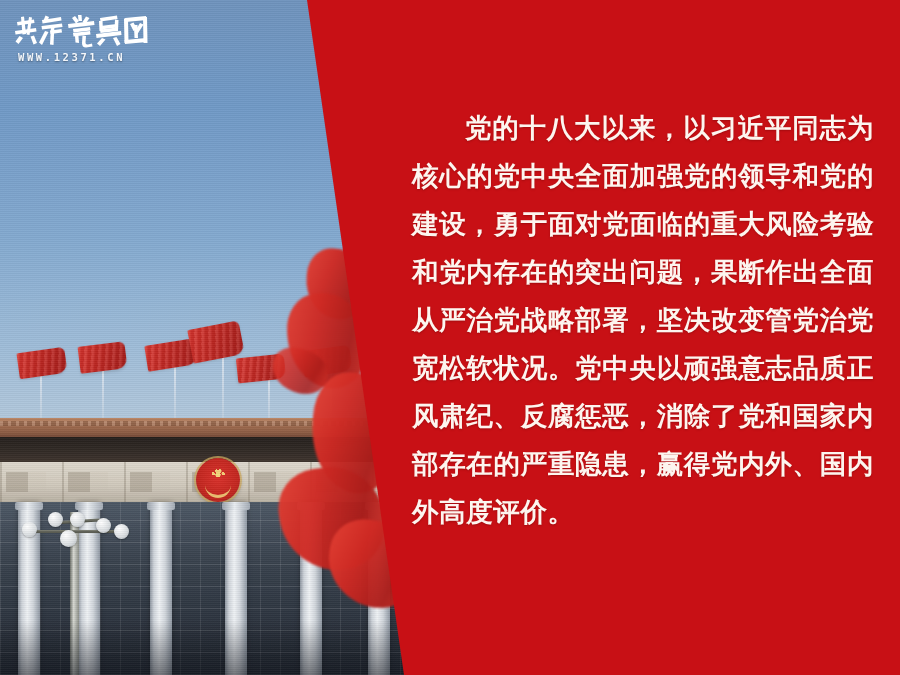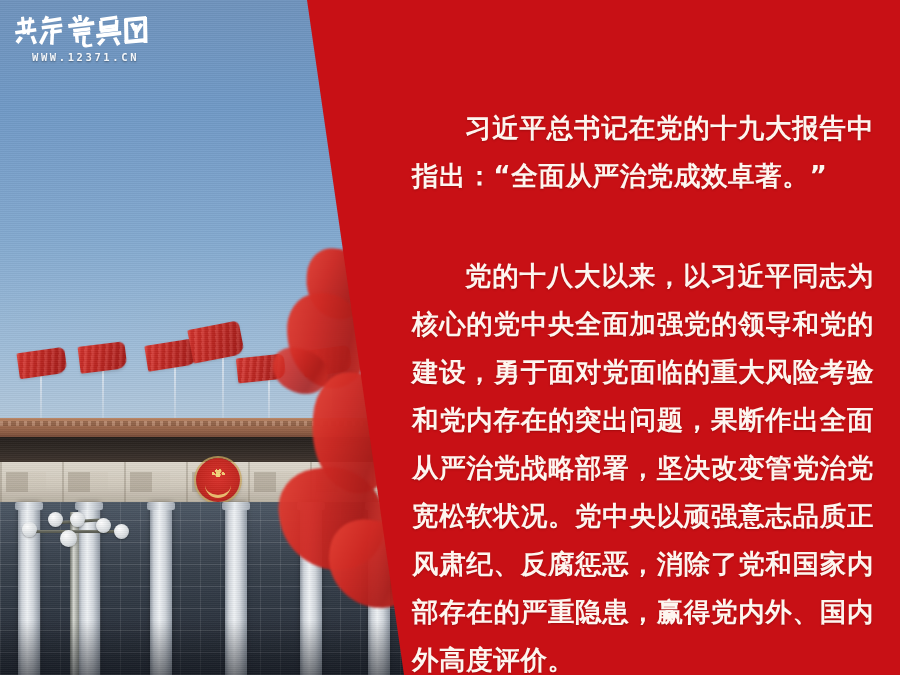--- a/index.html
+++ b/index.html
@@ -243,21 +243,21 @@
     left:14px; top:14px;
     width:150px;
   }
   .logo-mark{
     display:block;
     width:134px; height:34px;
   }
   .logo-url{
     display:block;
     margin-top:3px;
-    margin-left:18px;
+    margin-left:4px;
     color:#f3f6fa;
     font-size:10.5px;
     font-weight:700;
     letter-spacing:2.6px;
     font-family:"DejaVu Sans Mono","Liberation Mono",monospace;
     text-shadow:0 1px 2px rgba(0,0,0,.35);
   }
 </style>
 </head>
 <body>
@@ -331,21 +331,20 @@
       <div class="wave" style="left:14px;  top:104px; width:56px;  height:44px;  transform:rotate(12deg); opacity:.85;"></div>
       <div class="wave" style="left:54px;  top:128px; width:86px;  height:120px; transform:rotate(4deg);"></div>
       <div class="wave" style="left:22px;  top:222px; width:104px; height:104px; transform:rotate(-8deg);"></div>
       <div class="wave" style="left:70px;  top:276px; width:92px;  height:86px;  transform:rotate(9deg);"></div>
     </div>
   </div>
 
   <div class="red-panel"></div>
 
   <div class="copy">
-    <p class="para">习近平总书记在党的十九大报告中指出：“全面从严治党成效卓著。”</p>
     <p class="para">党的十八大以来，以习近平同志为核心的党中央全面加强党的领导和党的建设，勇于面对党面临的重大风险考验和党内存在的突出问题，果断作出全面从严治党战略部署，坚决改变管党治党宽松软状况。党中央以顽强意志品质正风肃纪、反腐惩恶，消除了党和国家内部存在的严重隐患，赢得党内外、国内外高度评价。</p>
   </div>
 
   <div class="logo">
     <svg class="logo-mark" viewBox="0 0 268 68" aria-hidden="true">
       <g fill="#ffffff">
 
         <path d="M6 16 L40 11 L41 18 L7 23 Z"></path>
         <path d="M14 6 L20 5 L24 40 L17 41 Z"></path>
         <path d="M30 6 L36 7 L31 42 L25 41 Z"></path>

